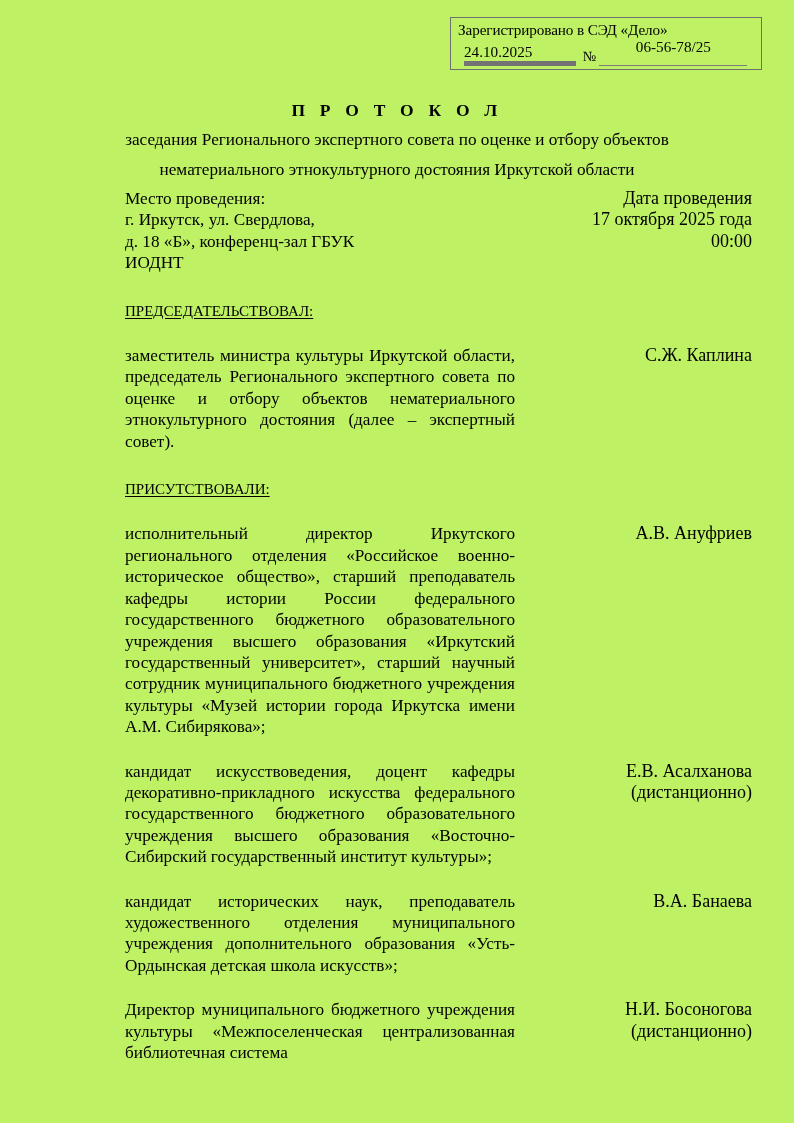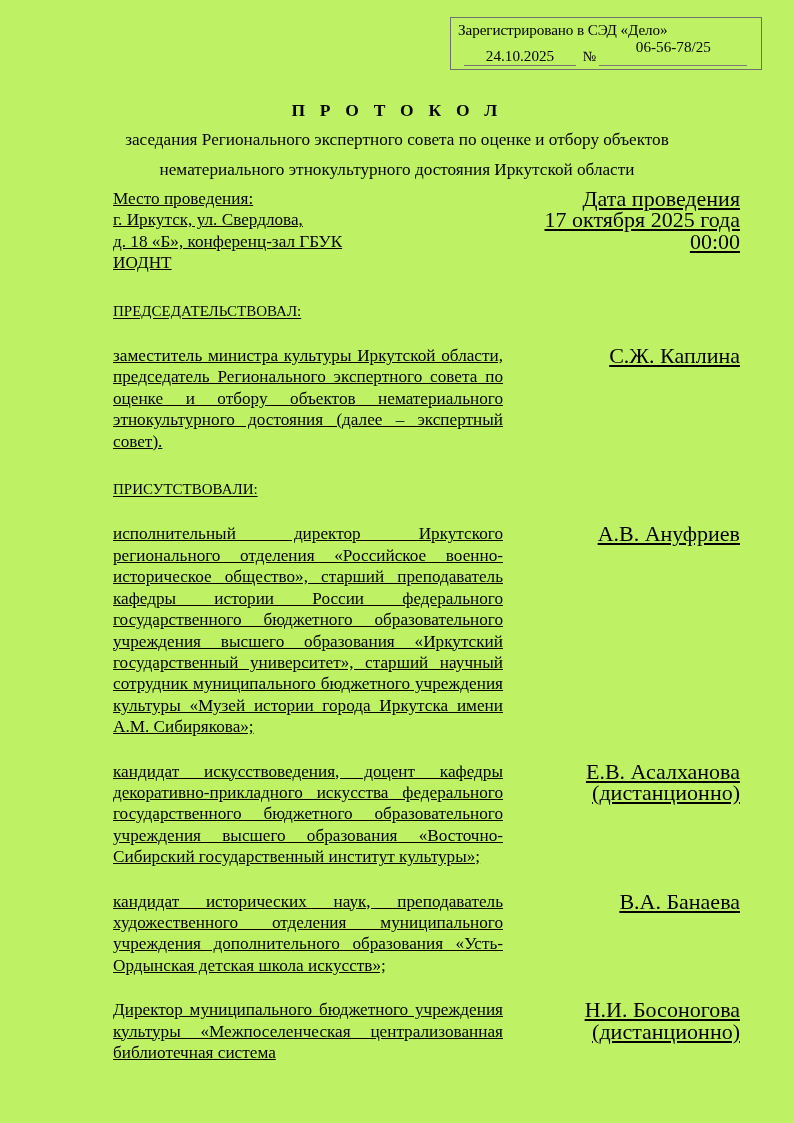--- a/index.html
+++ b/index.html
@@ -42,22 +42,21 @@
     display: flex;
     align-items: flex-end;
     font-size: 15.2px;
     line-height: 17px;
     margin-top: 0px;
     padding-left: 6px;
   }
   .stamp-date {
     display: inline-block;
     min-width: 112px;
-    text-align: center;
-    border-bottom: 1px solid #737373;
+    border-bottom: 5px solid #737373;
     padding-bottom: 1px;
   }
   .stamp-no-label {
     display: inline-block;
     padding: 0 3px 1px 7px;
     font-size: 14px;
   }
   .stamp-number {
     display: inline-block;
     min-width: 148px;
@@ -83,43 +82,42 @@
   }
   .doc-subtitle {
     font-size: 17.2px;
     line-height: 23px;
     margin: 7px;
   }
 
   
   .body-area {
     position: absolute;
-    left: 113px;
+    left: 125px;
     top: 188px;
     width: 627px;
-    text-decoration: underline;
   }
   .row {
     display: flex;
     align-items: flex-start;
     justify-content: space-between;
   }
   .col-left {
     width: 390px;
     font-size: 17.2px;
     line-height: 21.4px;
     text-align: justify;
     text-justify: inter-word;
   }
   .col-left.no-justify {
     text-align: left;
   }
   .col-right {
     width: 210px;
-    font-size: 22px;
+    font-size: 18px;
     line-height: 21.4px;
     text-align: right;
   }
   .col-right div { white-space: nowrap; }
 
   .section-heading {
     font-size: 15px;
     line-height: 21.4px;
     text-decoration: underline;
     text-underline-offset: 2px;

